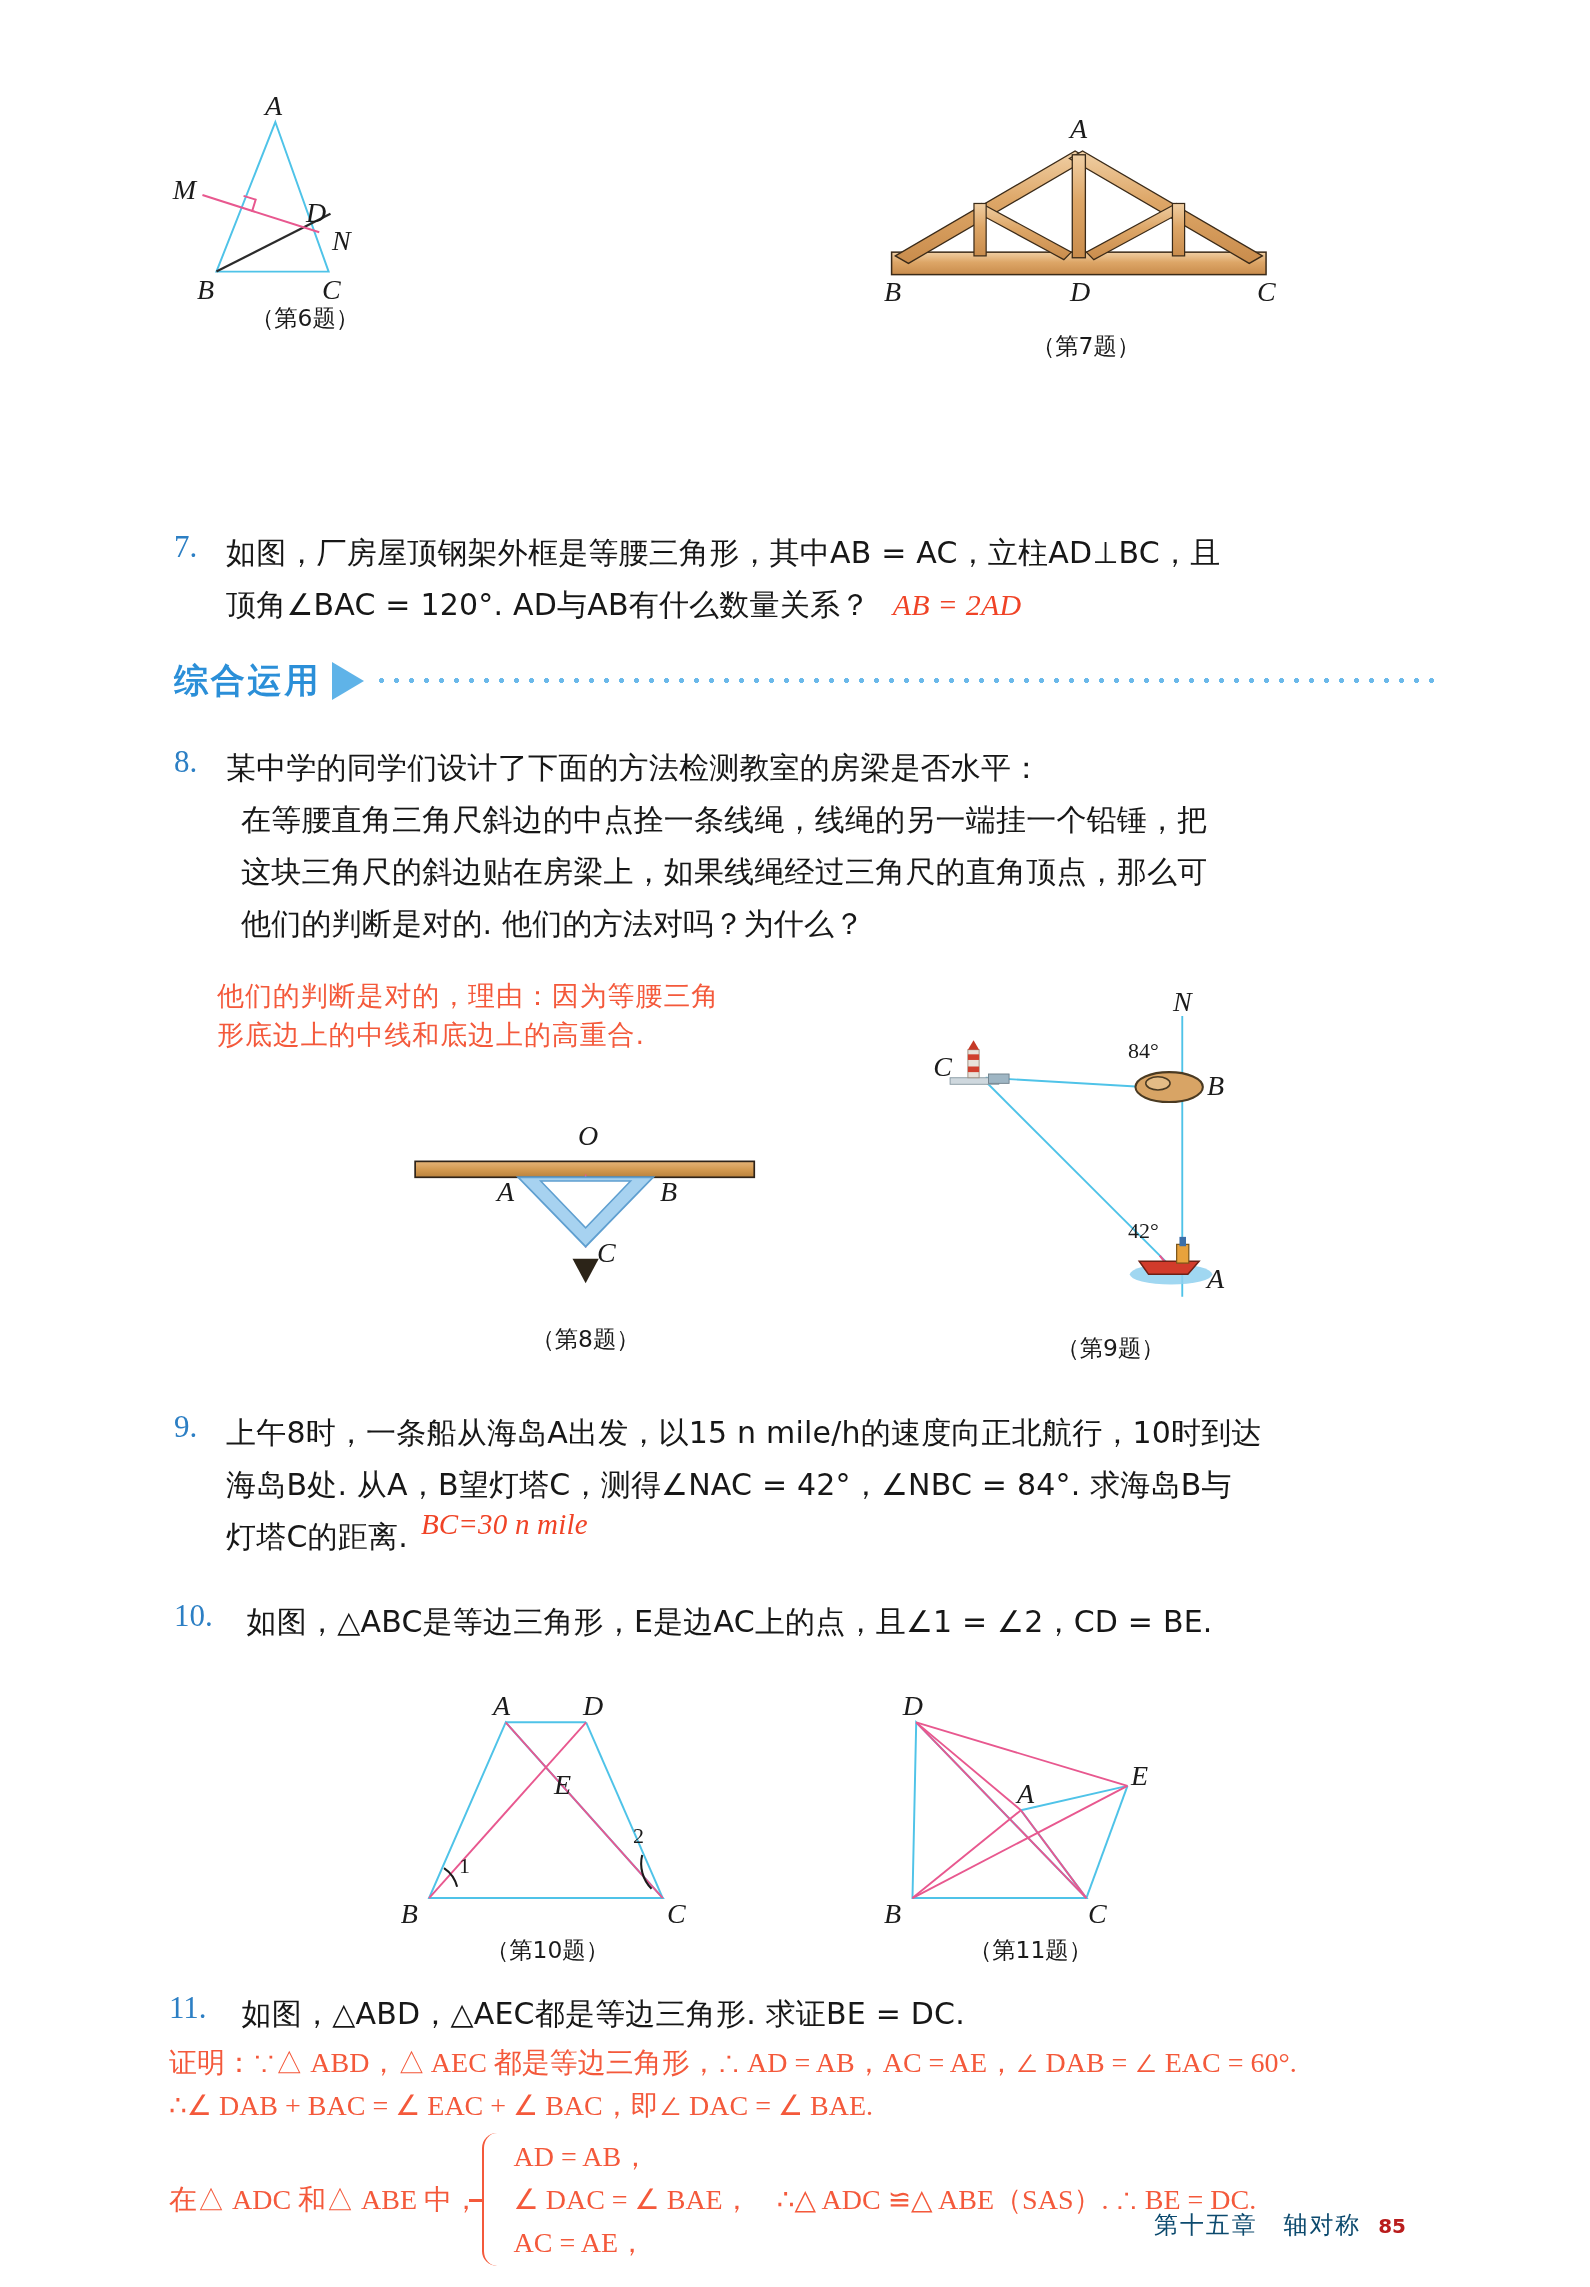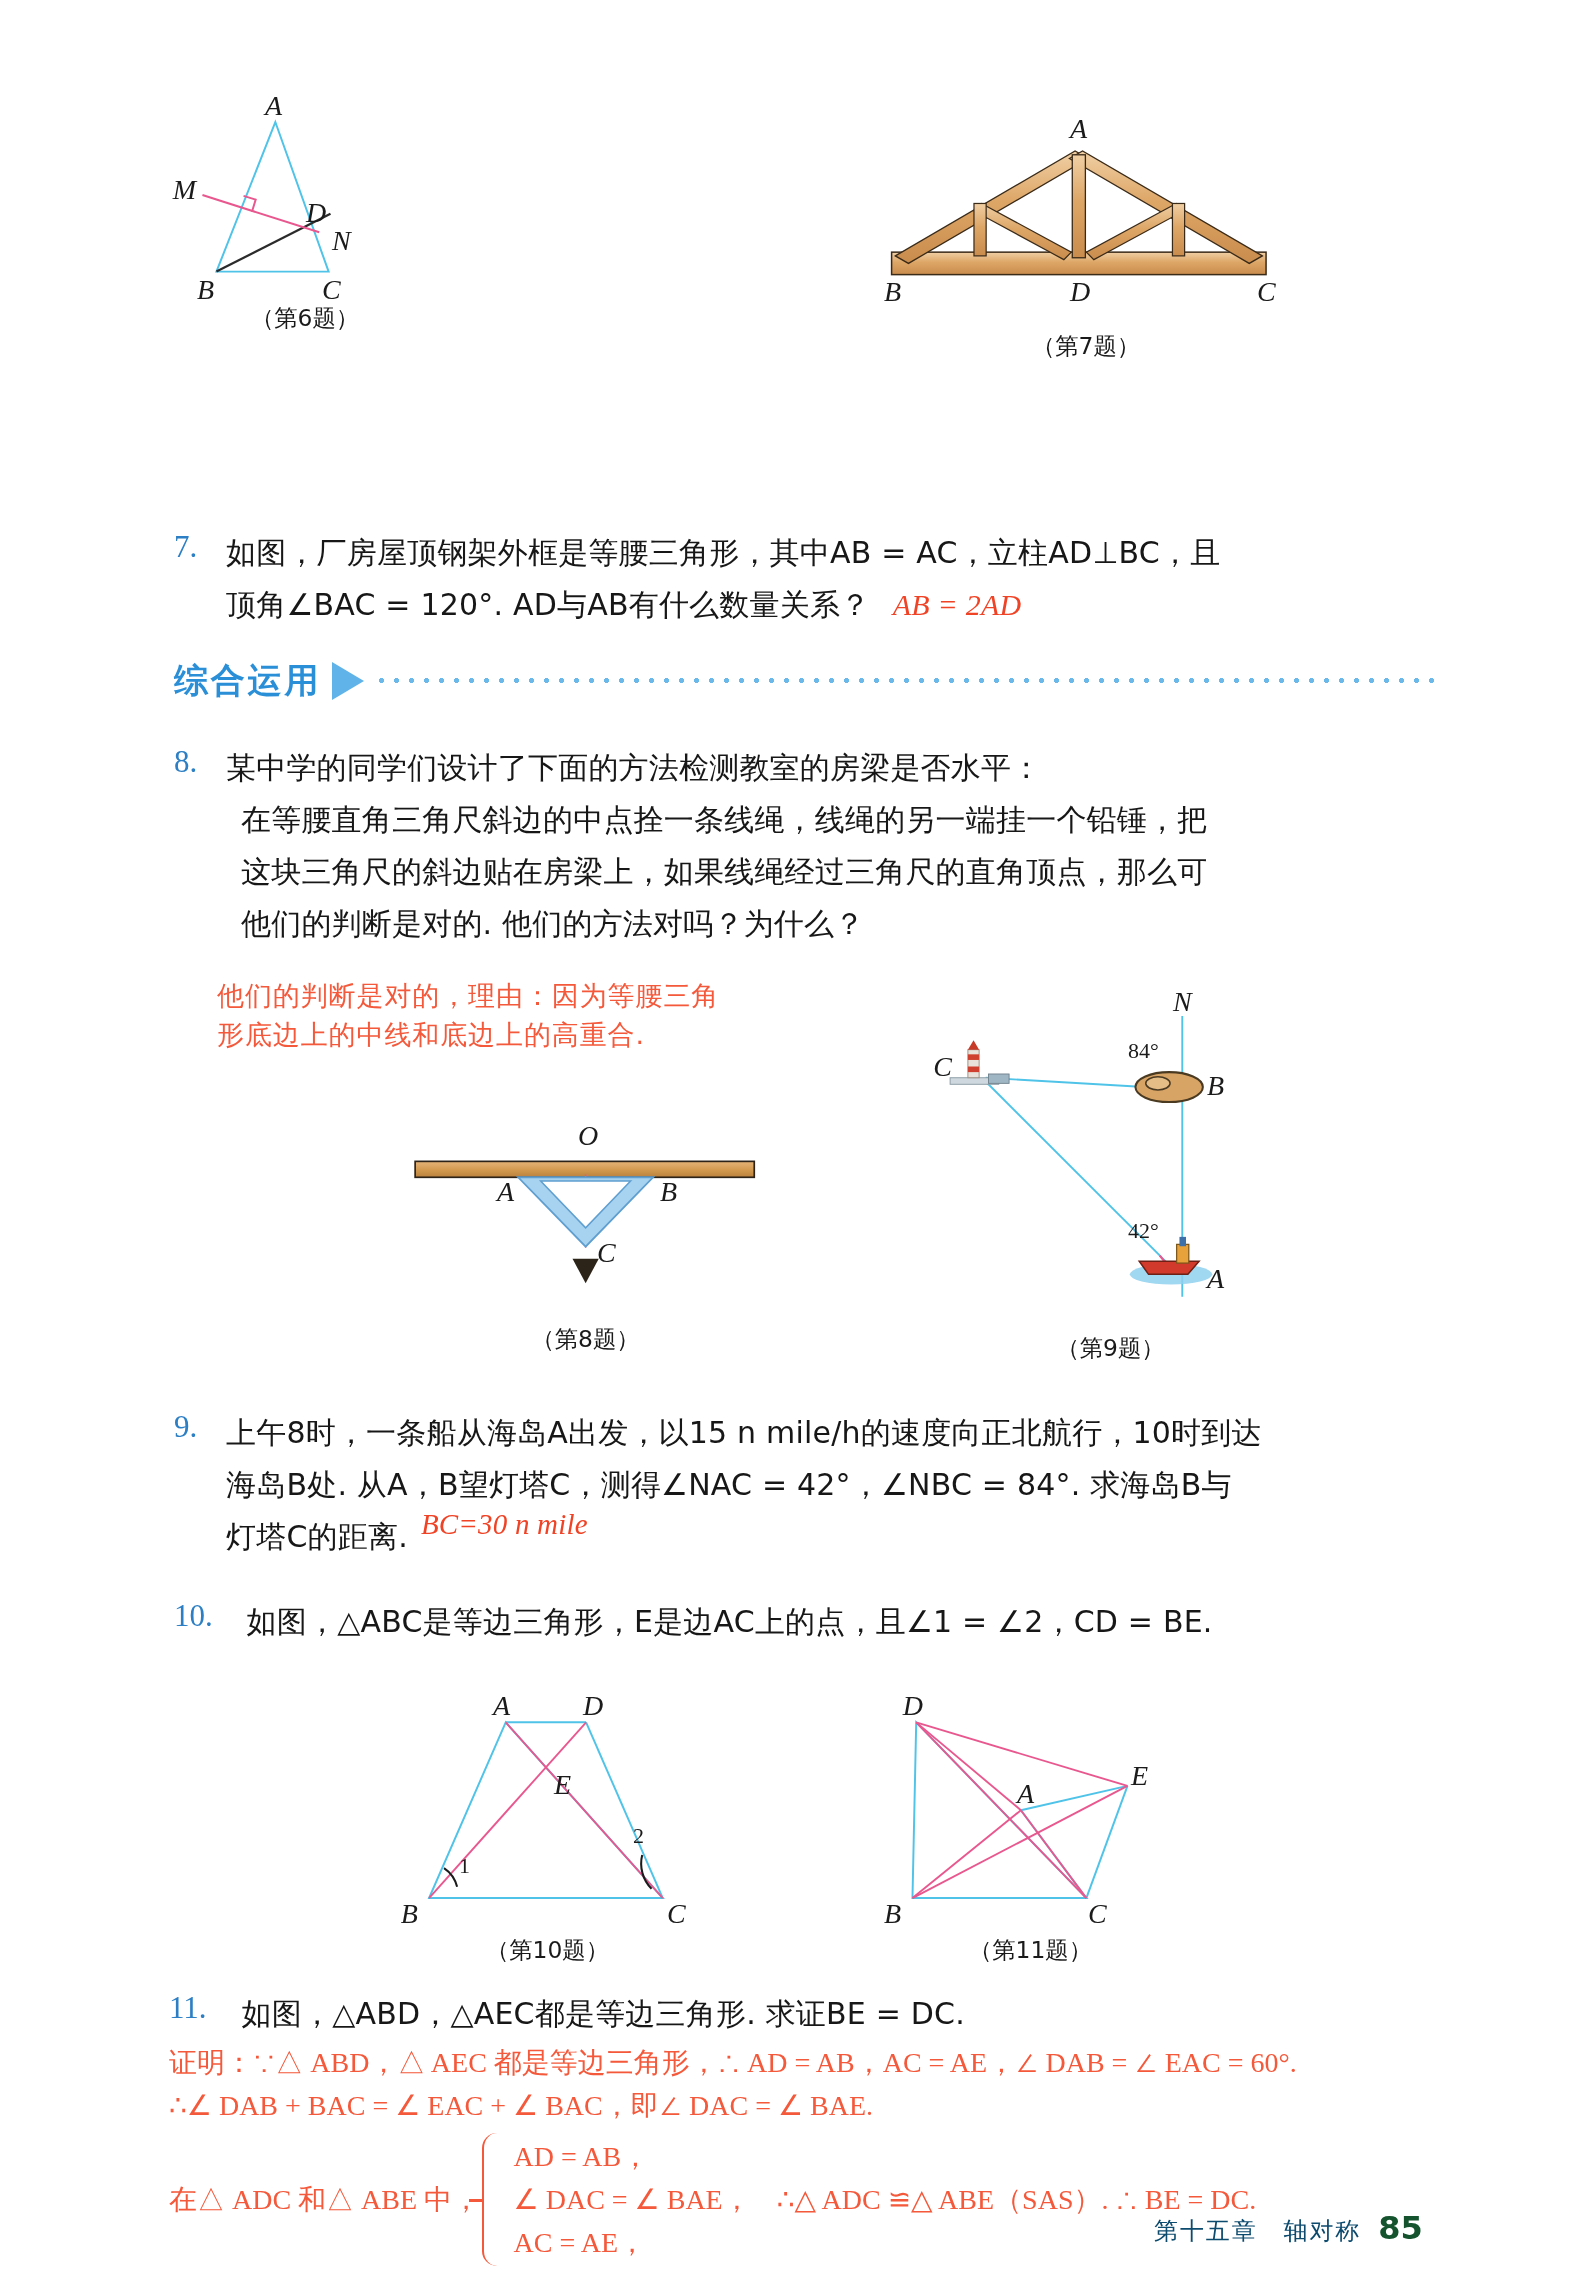--- a/index.html
+++ b/index.html
@@ -65,21 +65,21 @@
 
   
   .footer{
     position:absolute;display:flex;align-items:baseline;gap:17px;
   }
   .footer-ch{
     font-family:"DejaVu Sans","Liberation Sans",sans-serif;font-size:24px;color:#0c4a6e;
     letter-spacing:1.9px;
   }
   .footer-pg{
-    font-family:"DejaVu Sans","Liberation Sans",sans-serif;font-size:32px;font-weight:700;color:#14532d;
+    font-family:"DejaVu Sans","Liberation Sans",sans-serif;font-size:20px;font-weight:700;color:#b91c1c;
   }
 
   
   .figbox{position:absolute;}
   svg{display:block;overflow:visible;}
 </style>
 </head>
 <body>
 
 <div class="page">

